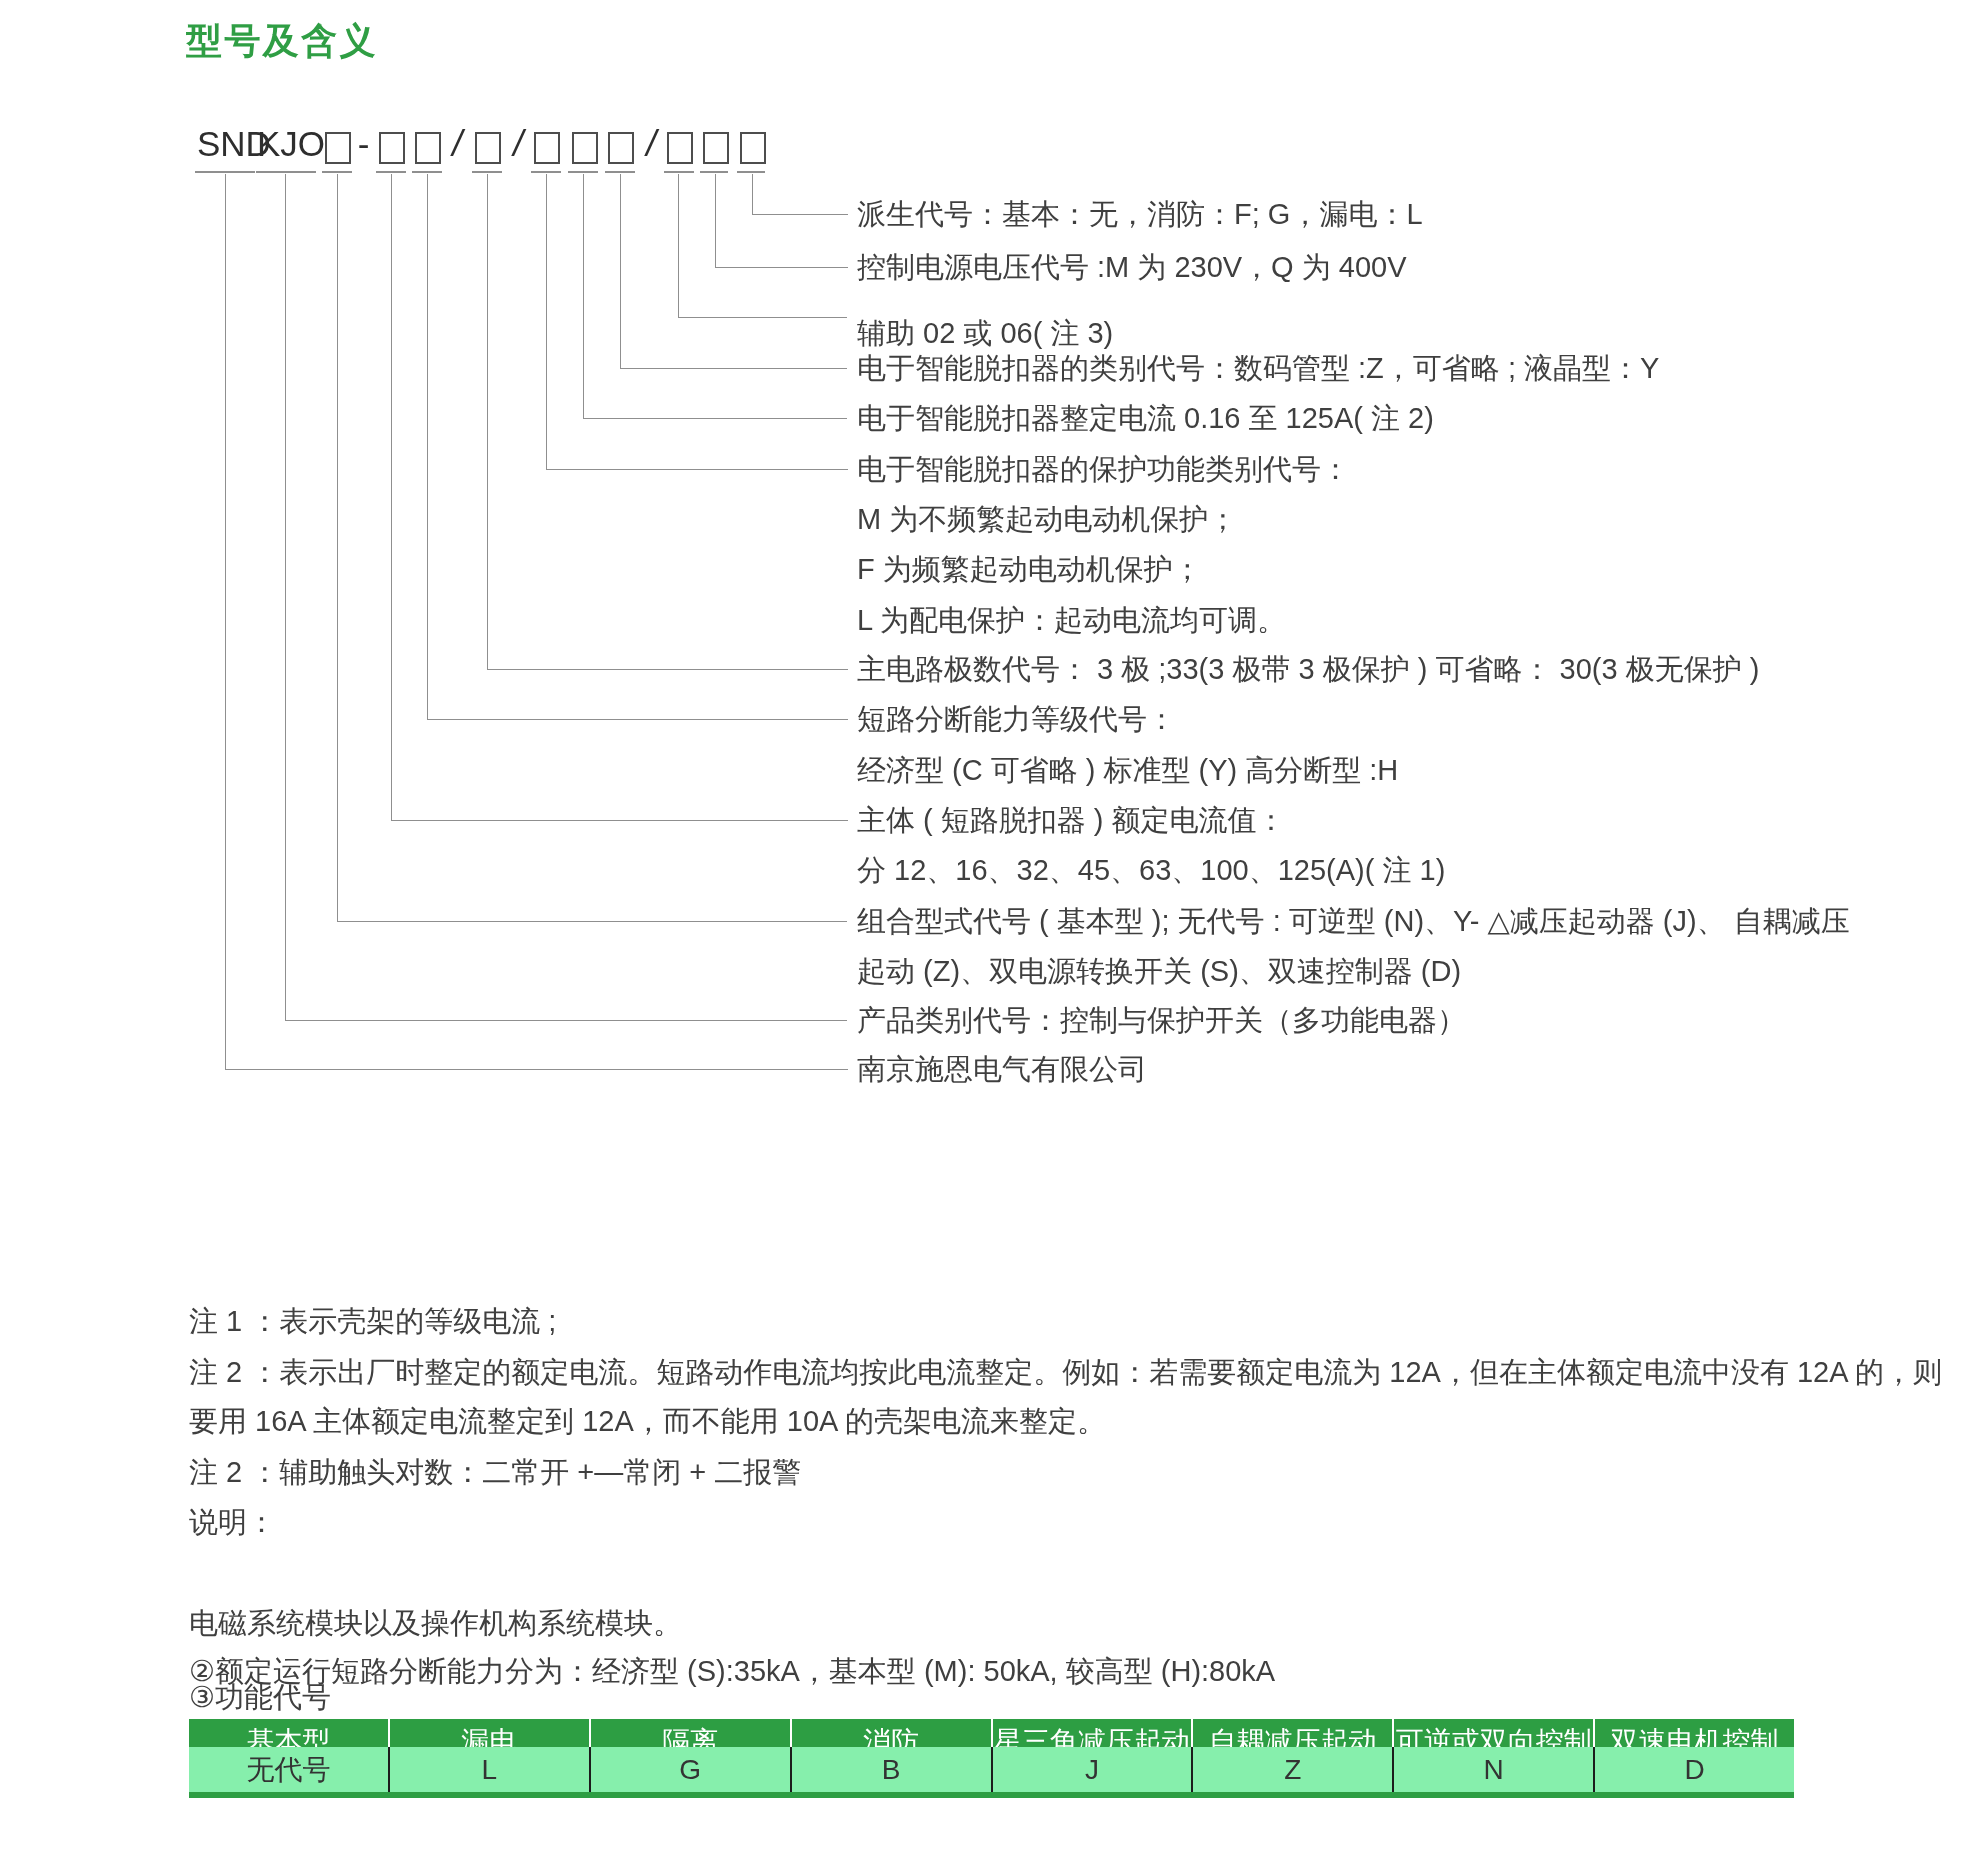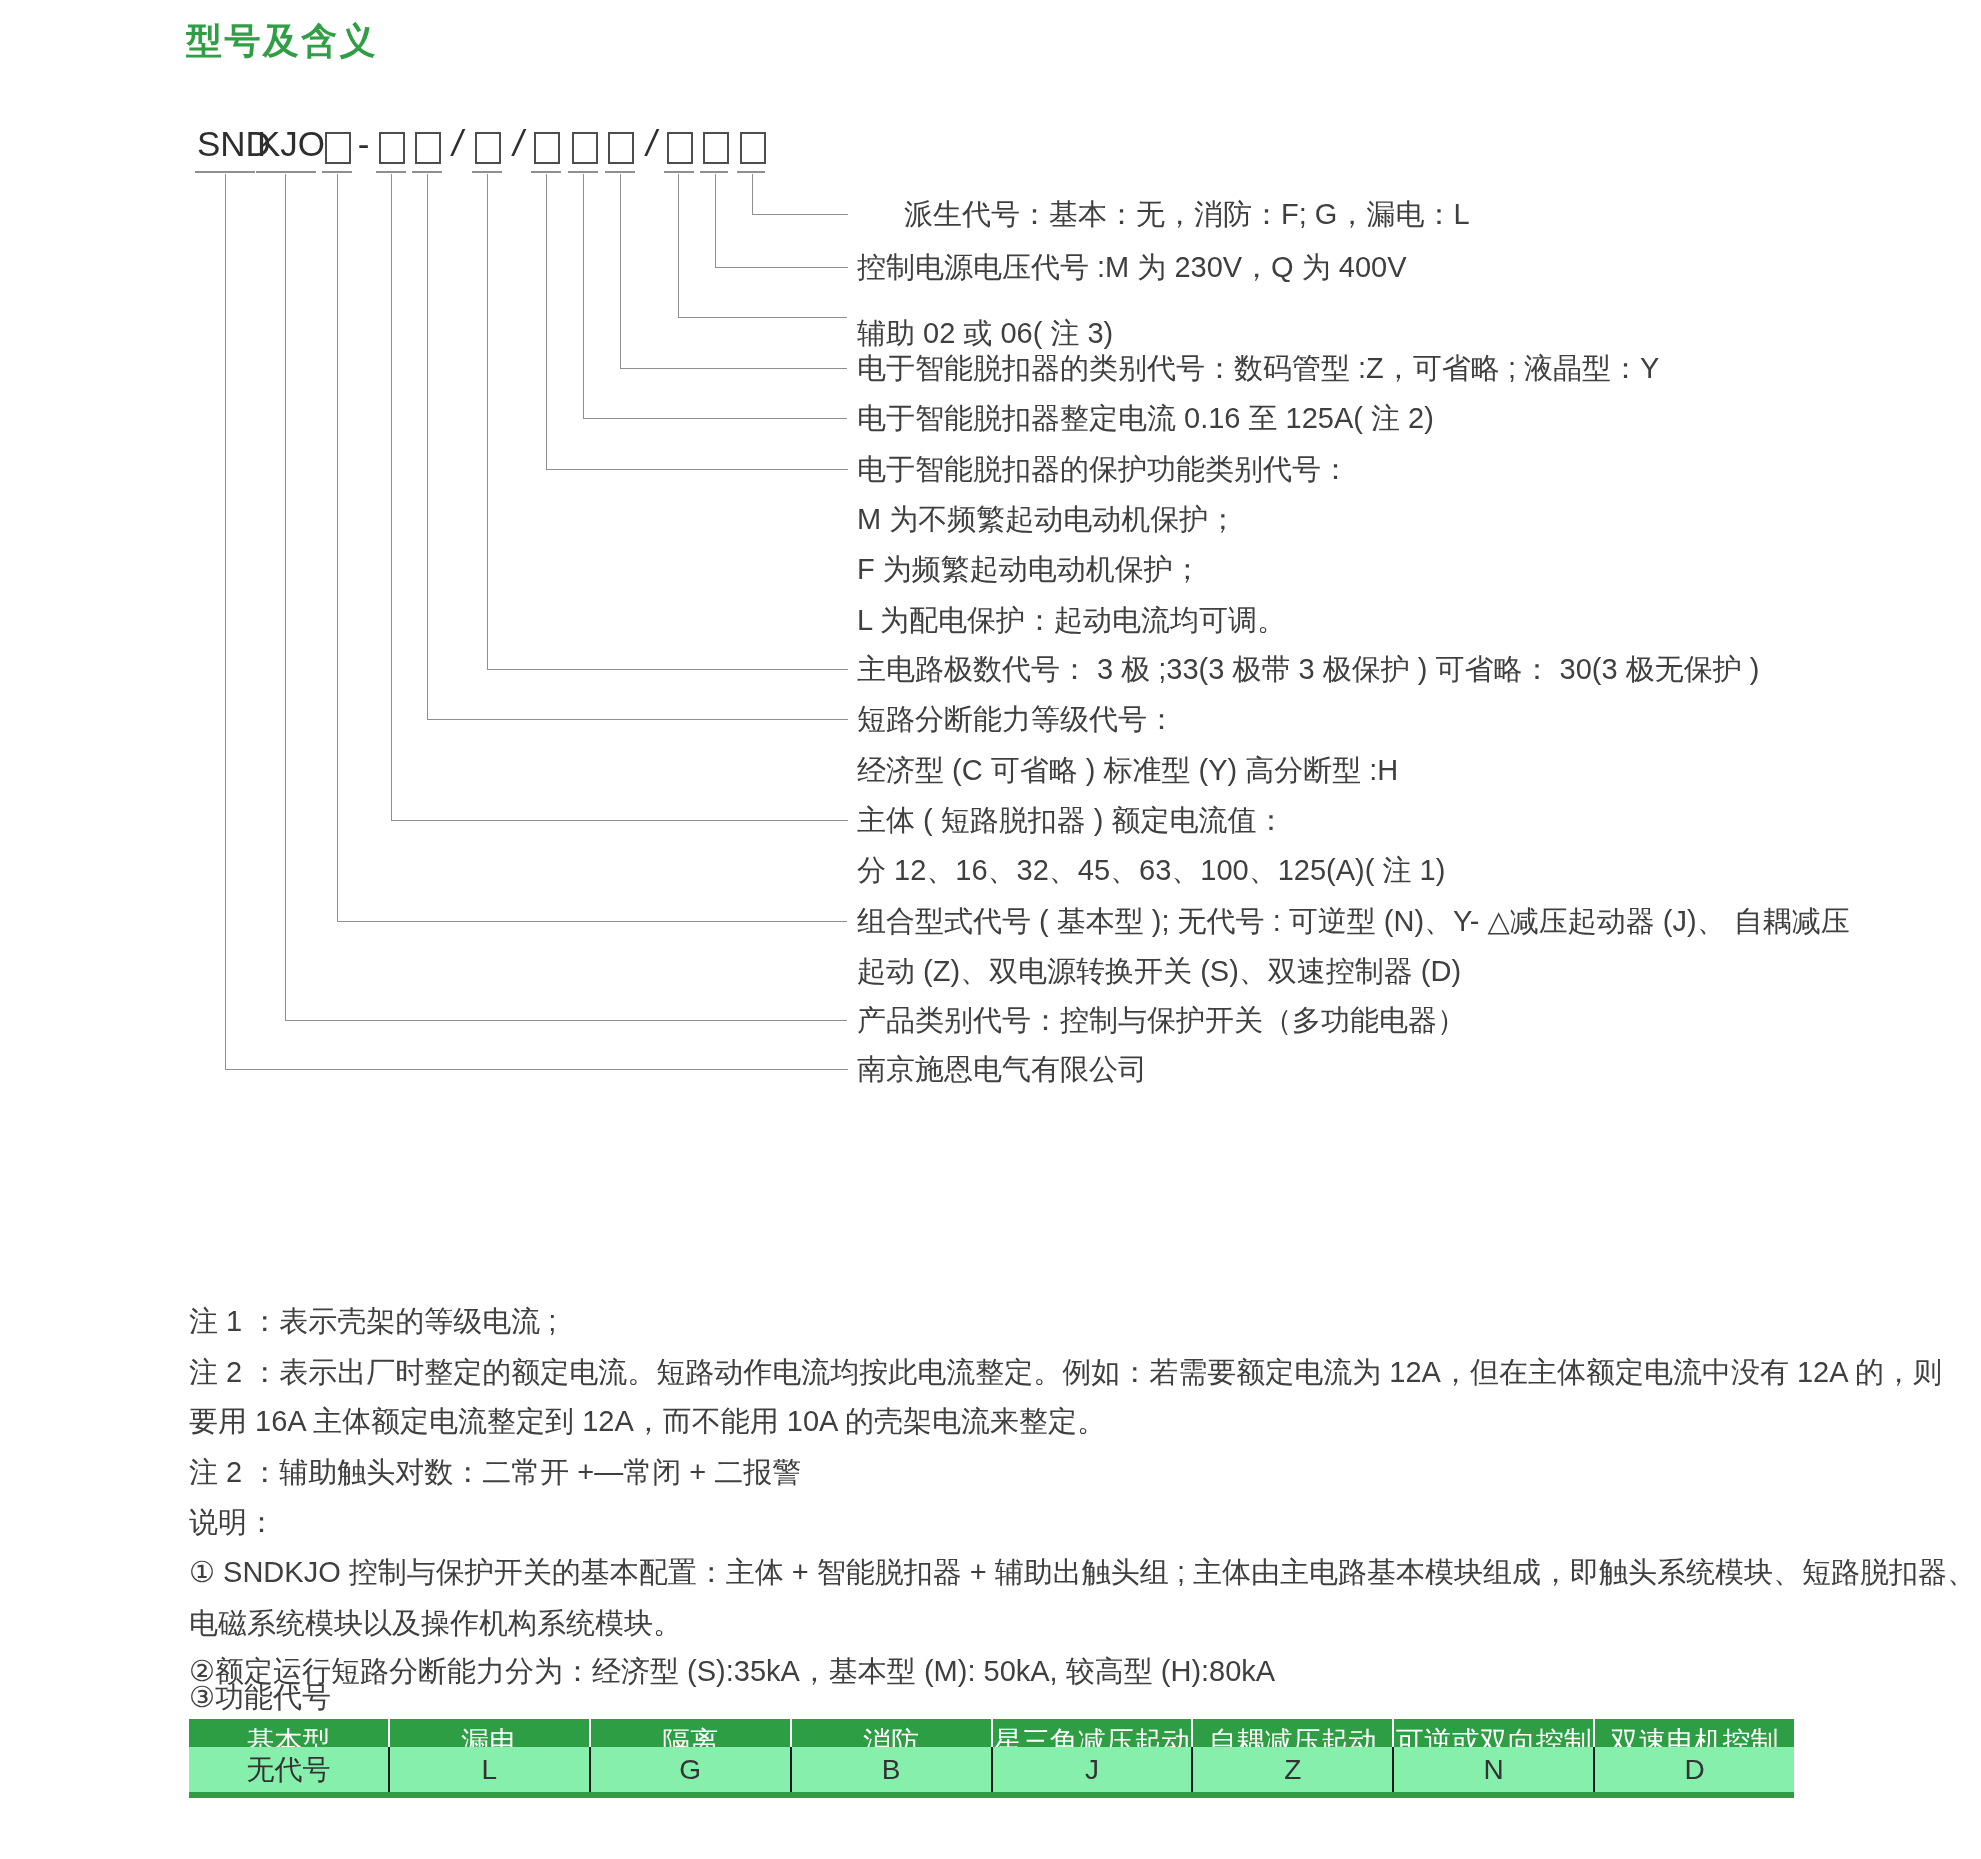--- a/index.html
+++ b/index.html
@@ -103,21 +103,21 @@
   <div class="conn" style="left:620px;top:174px;width:227px;height:195px;"></div>
   <div class="conn" style="left:583px;top:174px;width:264px;height:245px;"></div>
   <div class="conn" style="left:546px;top:174px;width:302px;height:296px;"></div>
   <div class="conn" style="left:487px;top:174px;width:361px;height:496px;"></div>
   <div class="conn" style="left:427px;top:174px;width:421px;height:546px;"></div>
   <div class="conn" style="left:391px;top:174px;width:457px;height:647px;"></div>
   <div class="conn" style="left:337px;top:174px;width:510px;height:748px;"></div>
   <div class="conn" style="left:285px;top:174px;width:562px;height:847px;"></div>
   <div class="conn" style="left:225px;top:174px;width:623px;height:896px;"></div>
 
-  <div class="dlabel" style="top:195px;margin-left:47px;">派生代号：基本：无，消防：F; G，漏电：L</div>
+  <div class="dlabel" style="top:195px;">派生代号：基本：无，消防：F; G，漏电：L</div>
   <div class="dlabel" style="top:248px;">控制电源电压代号 :M 为 230V，Q 为 400V</div>
   <div class="dlabel" style="top:298px;margin-top:16px;">辅助 02 或 06( 注 3)</div>
   <div class="dlabel" style="top:349px;">电于智能脱扣器的类别代号：数码管型 :Z，可省略 ; 液晶型：Y</div>
   <div class="dlabel" style="top:399px;">电于智能脱扣器整定电流 0.16 至 125A( 注 2)</div>
   <div class="dlabel" style="top:450px;">电于智能脱扣器的保护功能类别代号：</div>
   <div class="dlabel" style="top:500px;">M 为不频繁起动电动机保护；</div>
   <div class="dlabel" style="top:550px;">F 为频繁起动电动机保护；</div>
   <div class="dlabel" style="top:601px;">L 为配电保护：起动电流均可调。</div>
   <div class="dlabel" style="top:650px;">主电路极数代号： 3 极 ;33(3 极带 3 极保护 ) 可省略： 30(3 极无保护 )</div>
   <div class="dlabel" style="top:700px;">短路分断能力等级代号：</div>
@@ -127,21 +127,20 @@
   <div class="dlabel" style="top:902px;">组合型式代号 ( 基本型 ); 无代号 : 可逆型 (N)、Y- △减压起动器 (J)、 自耦减压</div>
   <div class="dlabel" style="top:952px;">起动 (Z)、双电源转换开关 (S)、双速控制器 (D)</div>
   <div class="dlabel" style="top:1001px;">产品类别代号：控制与保护开关（多功能电器）</div>
   <div class="dlabel" style="top:1050px;">南京施恩电气有限公司</div>
 
   <div class="note" style="top:1302px;">注 1 ：表示壳架的等级电流 ;</div>
   <div class="note" style="top:1353px;">注 2 ：表示出厂时整定的额定电流。短路动作电流均按此电流整定。例如：若需要额定电流为 12A，但在主体额定电流中没有 12A 的，则</div>
   <div class="note" style="top:1402px;">要用 16A 主体额定电流整定到 12A，而不能用 10A 的壳架电流来整定。</div>
   <div class="note" style="top:1453px;">注 2 ：辅助触头对数：二常开 +—常闭 + 二报警</div>
   <div class="note" style="top:1503px;">说明：</div>
-  <div class="note" style="top:1553px;">① SNDKJO 控制与保护开关的基本配置：主体 + 智能脱扣器 + 辅助出触头组 ; 主体由主电路基本模块组成，即触头系统模块、短路脱扣器、</div>
   <div class="note" style="top:1604px;">电磁系统模块以及操作机构系统模块。</div>
   <div class="note" style="top:1652px;">②额定运行短路分断能力分为：经济型 (S):35kA，基本型 (M): 50kA, 较高型 (H):80kA</div>
   <div class="note" style="top:1678px;">③功能代号</div>
 
   <div class="ftable">
     <div class="frow fhead">
       <div class="fcell">基本型</div>
       <div class="fcell">漏电</div>
       <div class="fcell">隔离</div>
       <div class="fcell">消防</div>

